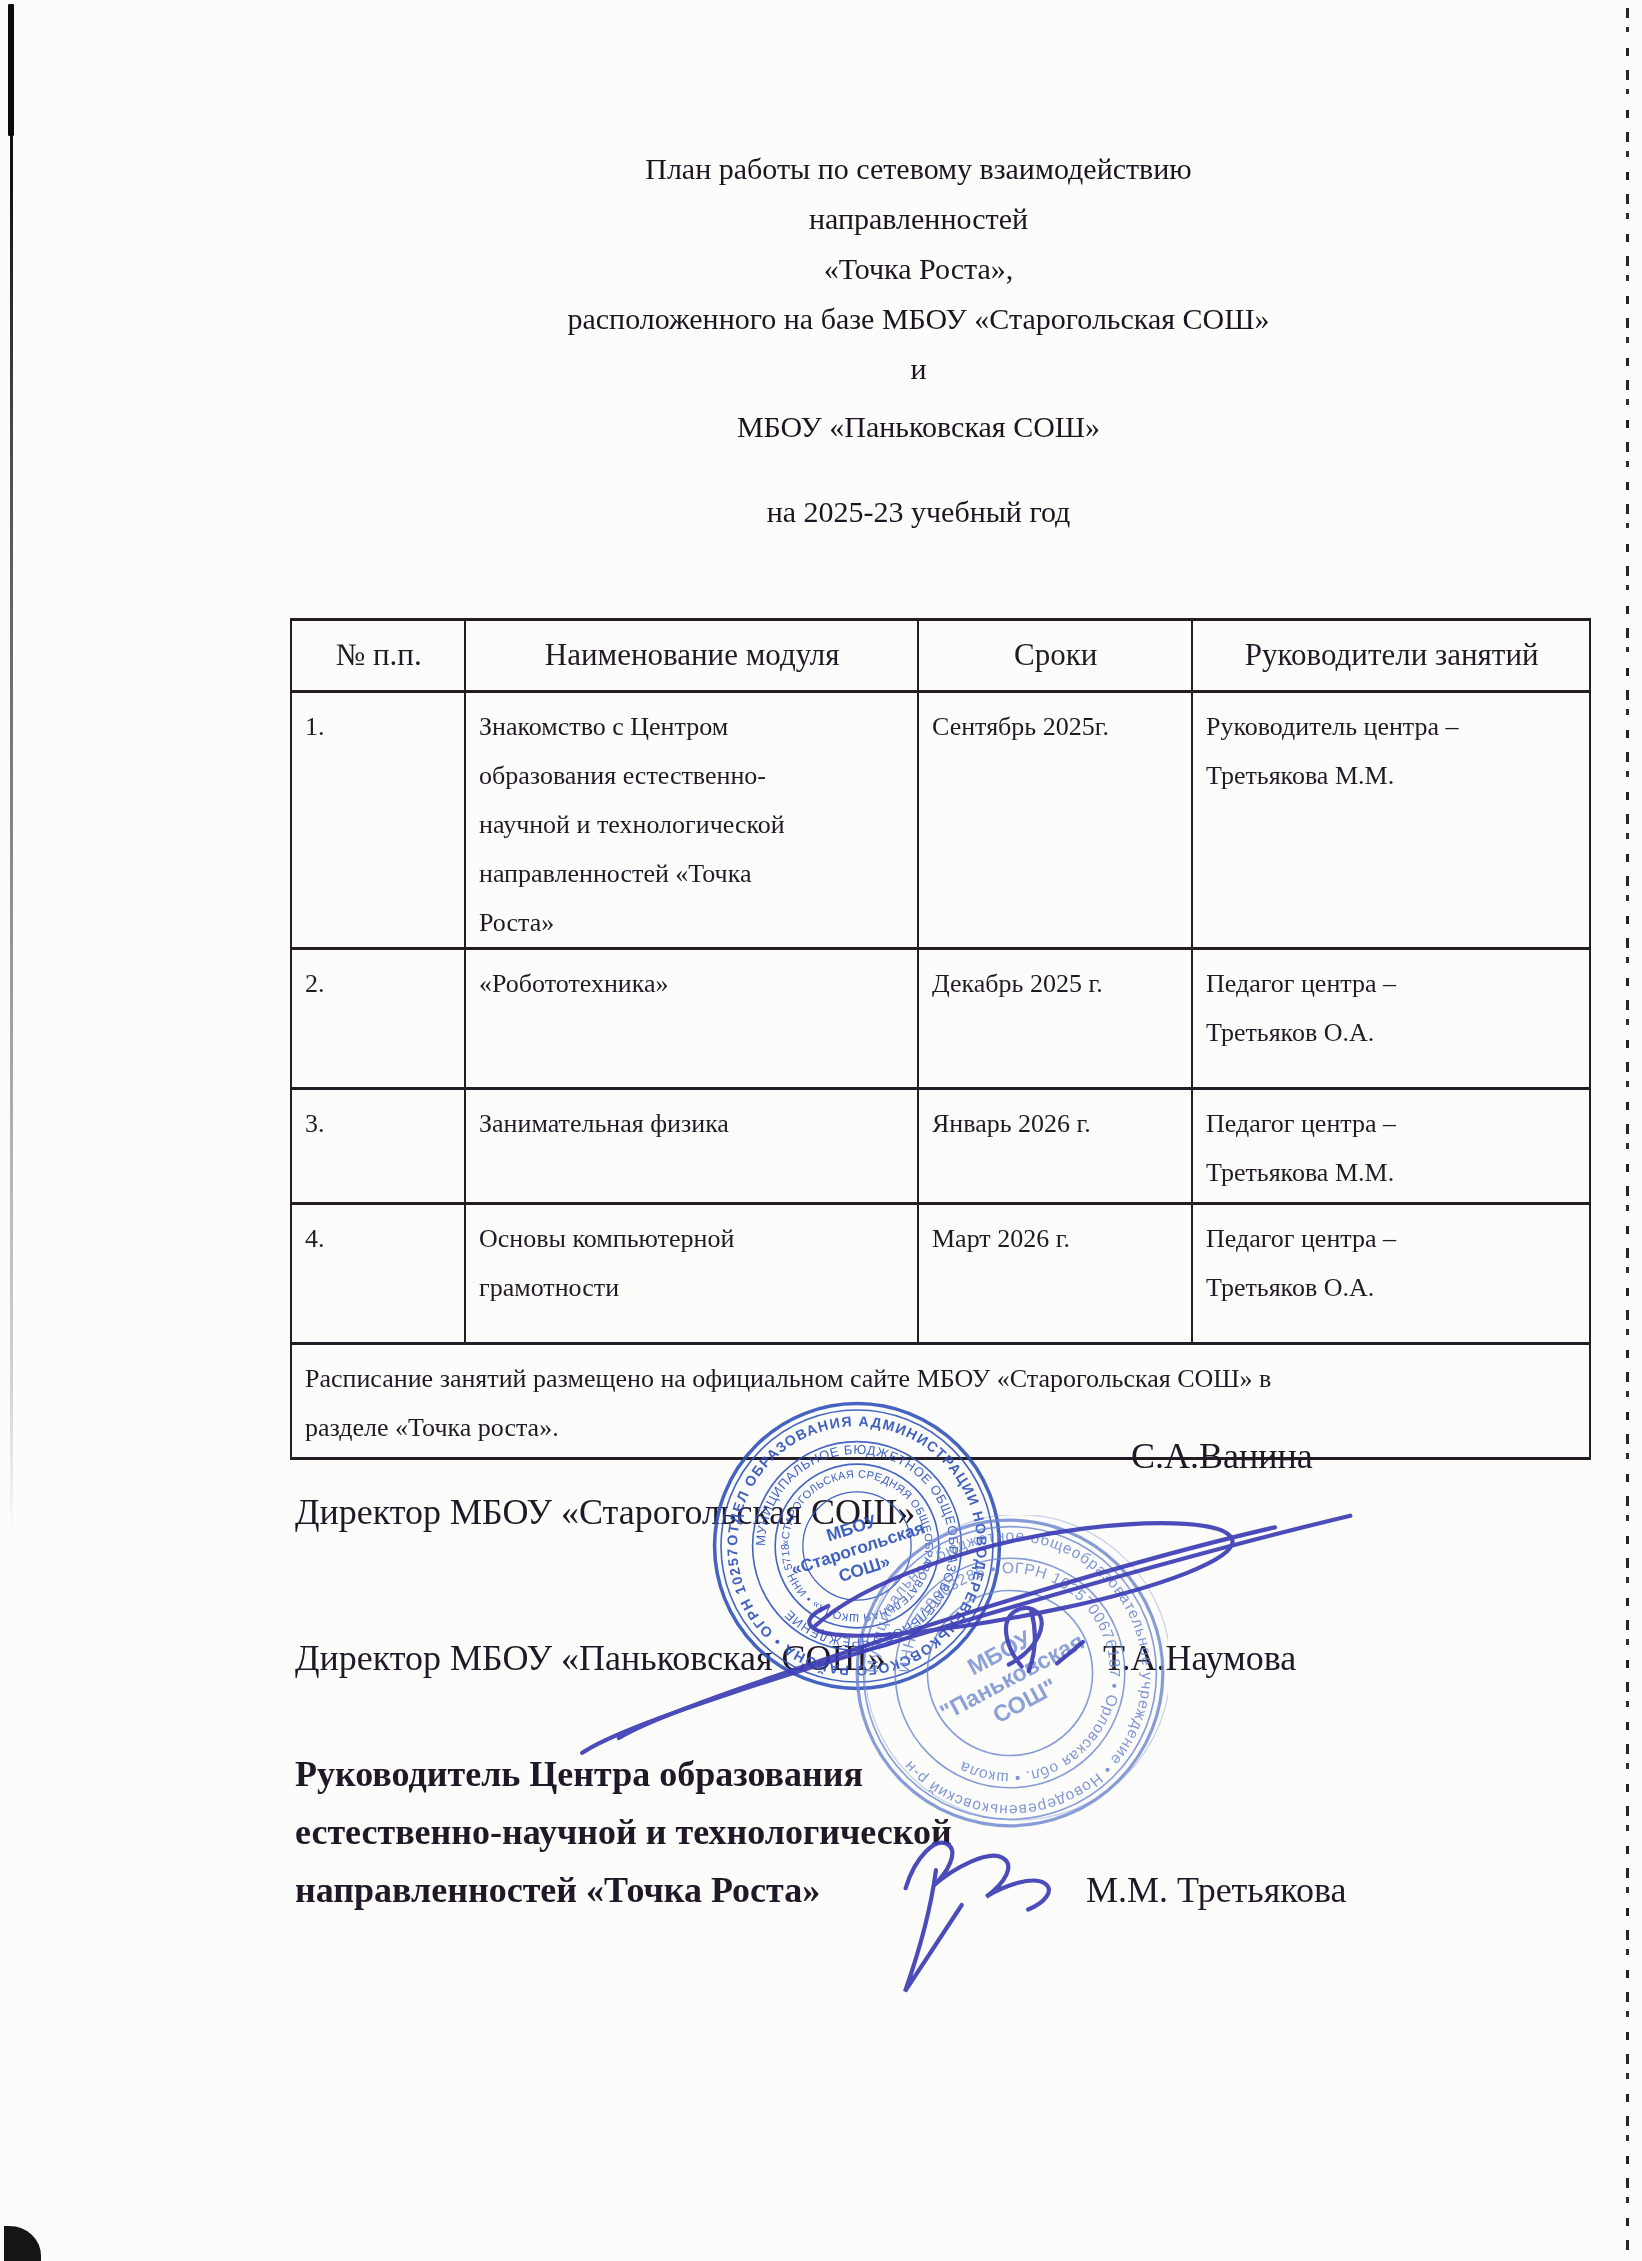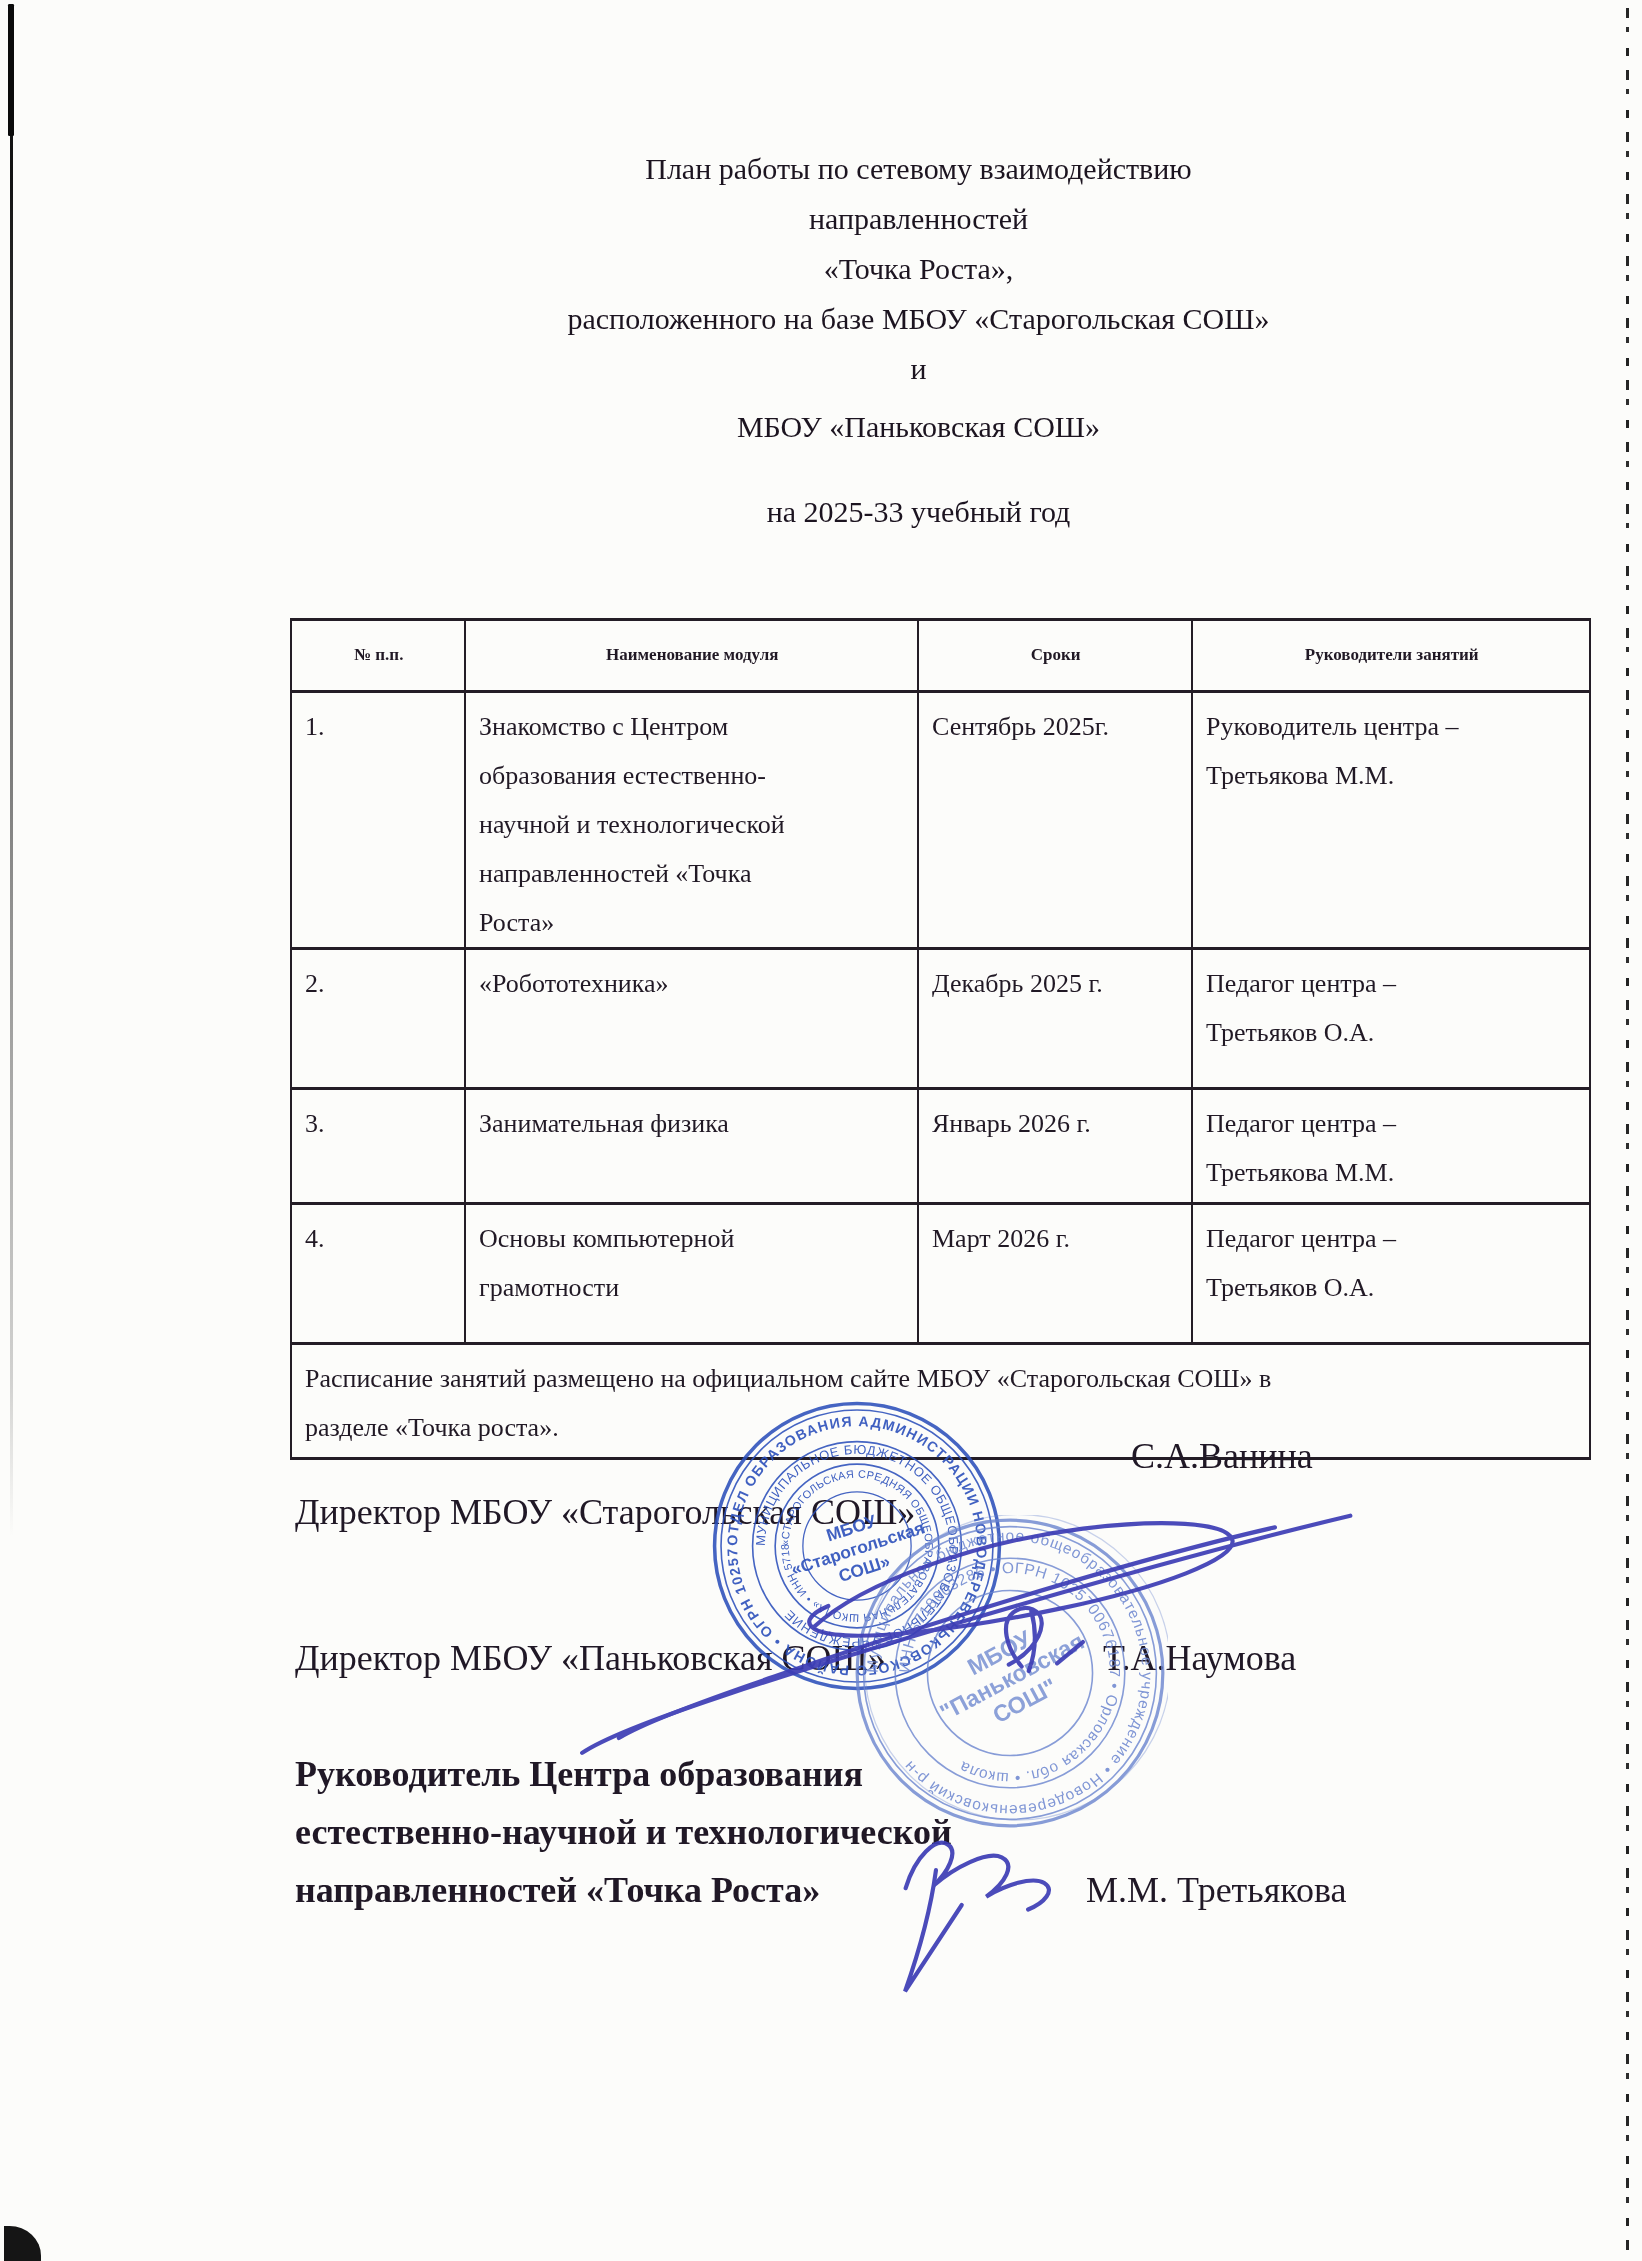--- a/index.html
+++ b/index.html
@@ -18,21 +18,21 @@
          font-weight:normal;font-size:30px;color:#1c1420;}
   .tl{line-height:50px;white-space:pre-line;}
   .tl7{margin-top:8px;text-align:center;}
   .tl8{margin-top:35px;}
 
   
   .plan-table{position:absolute;left:290px;top:618px;width:1299px;border-collapse:collapse;table-layout:fixed;}
   .plan-table td,.plan-table th{border:2.6px solid #241d26;border-top-width:3.2px;border-bottom-width:3.2px;
       vertical-align:top;font-size:26px;line-height:49px;padding:9px 11.6px 0 13px;
       font-weight:normal;text-align:left;white-space:pre-line;color:#211925;}
-  .plan-table th{font-weight:bold;text-align:center;font-size:17px;padding-top:14px;line-height:40px;}
+  .plan-table th{font-weight:normal;text-align:center;font-size:31px;padding-top:14px;line-height:40px;}
   .cell-num{text-align:center;font-weight:bold;padding-left:0;}
   .cell-module{padding-left:17px;}
   .leader-r4{line-height:64px;padding-top:5.2px;}
   .note-cell{text-align:center;line-height:45px;padding-top:11.6px;font-size:26.4px;}
 
   
   .sig{position:absolute;font-size:36px;line-height:58px;white-space:pre-line;color:#201826;}
   .sig-label-1{left:295px;top:1483px;}
   .sig-name-1{left:1131px;top:1427px;}
   .sig-label-2{left:295px;top:1629px;}
@@ -55,21 +55,21 @@
   <div class="edge-dashes-right"></div>
   <div class="corner-blob"></div>
 
   <div class="title">
     <div class="tl">План работы по сетевому взаимодействию</div>
     <div class="tl">направленностей</div>
     <div class="tl">«Точка Роста»,</div>
     <div class="tl">расположенного на базе МБОУ «Старогольская СОШ»</div>
     <div class="tl">и</div>
     <div class="tl tl7">МБОУ «Паньковская СОШ»</div>
-    <div class="tl tl8">на 2025-33 учебный год</div>
+    <div class="tl tl8">на 2025-23 учебный год</div>
   </div>
 
   <table class="plan-table">
     <colgroup>
         <col style="width:174px">
         <col style="width:453px">
         <col style="width:274px">
         <col style="width:398px">
       </colgroup>
     <tbody>

